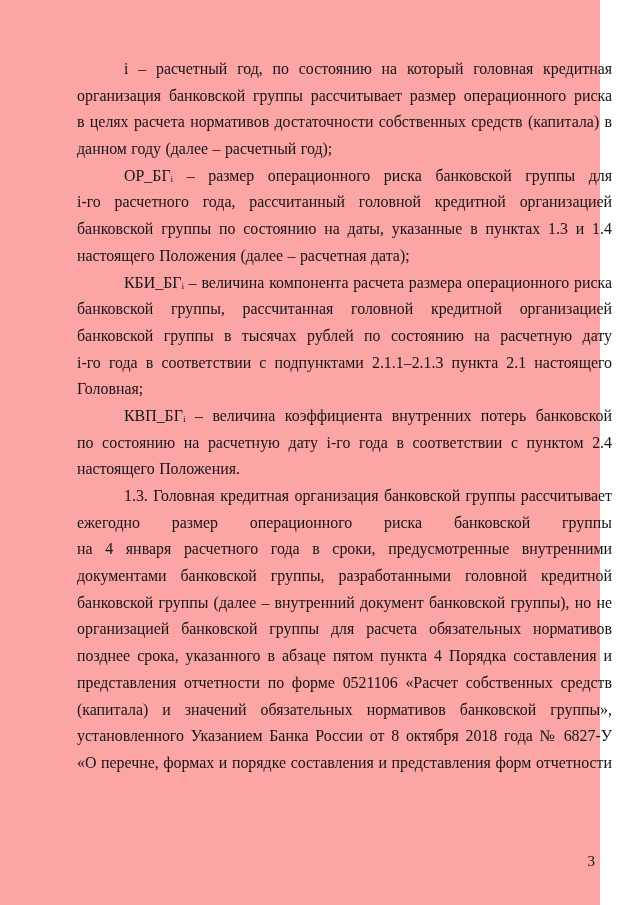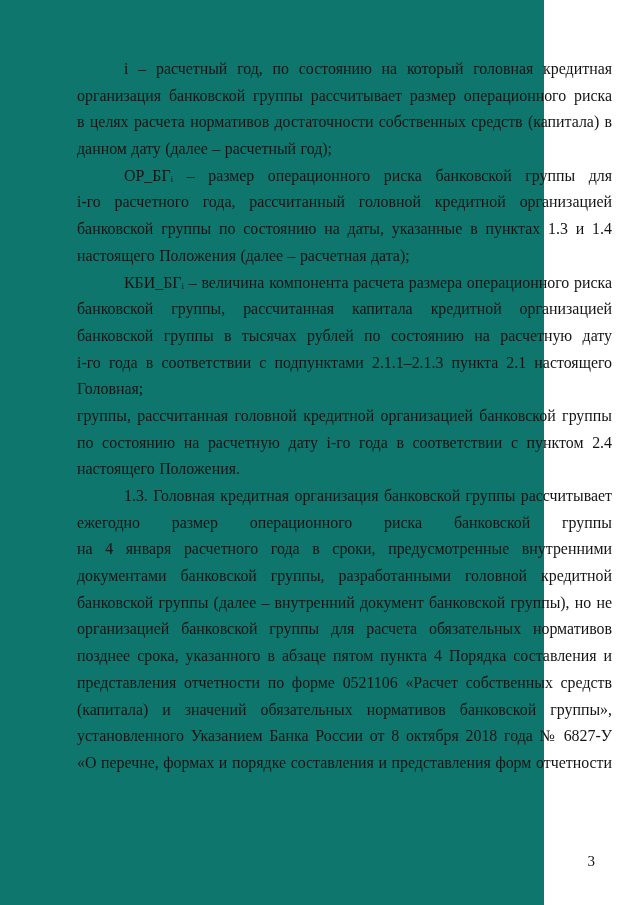--- a/index.html
+++ b/index.html
@@ -6,23 +6,23 @@
   html, body {
     width: 640px;
     height: 905px;
     background: #ffffff;
     font-family: "Liberation Serif", "DejaVu Serif", serif;
     color: #151515;
     overflow: hidden;
   }
   .page {
     position: relative;
-    width: 544px;
+    width: 600px;
     height: 905px;
-    background: #0f766e;
+    background: #fca5a5;
   }
   .text-block {
     position: absolute;
     left: 77px;
     top: 56px;
     width: 535px;
   }
   .line {
     font-size: 15.9px;
     line-height: 26.7px;
@@ -48,37 +48,37 @@
 </style>
 </head>
 <body>
 
 <div class="page">
   <div class="text-block">
       <div>
         <div class="line indent">i – расчетный год, по состоянию на который головная кредитная</div>
         <div class="line">организация банковской группы рассчитывает размер операционного риска</div>
         <div class="line">в целях расчета нормативов достаточности собственных средств (капитала) в</div>
-        <div class="line endpara">данном дату (далее – расчетный год);</div>
+        <div class="line endpara">данном году (далее – расчетный год);</div>
       </div>
       <div>
         <div class="line indent">ОР_БГᵢ – размер операционного риска банковской группы для</div>
         <div class="line">i-го расчетного года, рассчитанный головной кредитной организацией</div>
         <div class="line">банковской группы по состоянию на даты, указанные в пунктах 1.3 и 1.4</div>
         <div class="line endpara">настоящего Положения (далее – расчетная дата);</div>
       </div>
       <div>
         <div class="line indent">КБИ_БГᵢ – величина компонента расчета размера операционного риска</div>
-        <div class="line">банковской группы, рассчитанная капитала кредитной организацией</div>
+        <div class="line">банковской группы, рассчитанная головной кредитной организацией</div>
         <div class="line">банковской группы в тысячах рублей по состоянию на расчетную дату</div>
         <div class="line">i-го года в соответствии с подпунктами 2.1.1–2.1.3 пункта 2.1 настоящего</div>
         <div class="line endpara">Головная;</div>
       </div>
       <div>
-        <div class="line">группы, рассчитанная головной кредитной организацией банковской группы</div>
+        <div class="line indent">КВП_БГᵢ – величина коэффициента внутренних потерь банковской</div>
         <div class="line">по состоянию на расчетную дату i-го года в соответствии с пунктом 2.4</div>
         <div class="line endpara">настоящего Положения.</div>
       </div>
       <div>
         <div class="line indent">1.3. Головная кредитная организация банковской группы рассчитывает</div>
         <div class="line">ежегодно размер операционного риска банковской группы</div>
         <div class="line">на 4 января расчетного года в сроки, предусмотренные внутренними</div>
         <div class="line">документами банковской группы, разработанными головной кредитной</div>
         <div class="line">банковской группы (далее – внутренний документ банковской группы), но не</div>
         <div class="line">организацией банковской группы для расчета обязательных нормативов</div>

